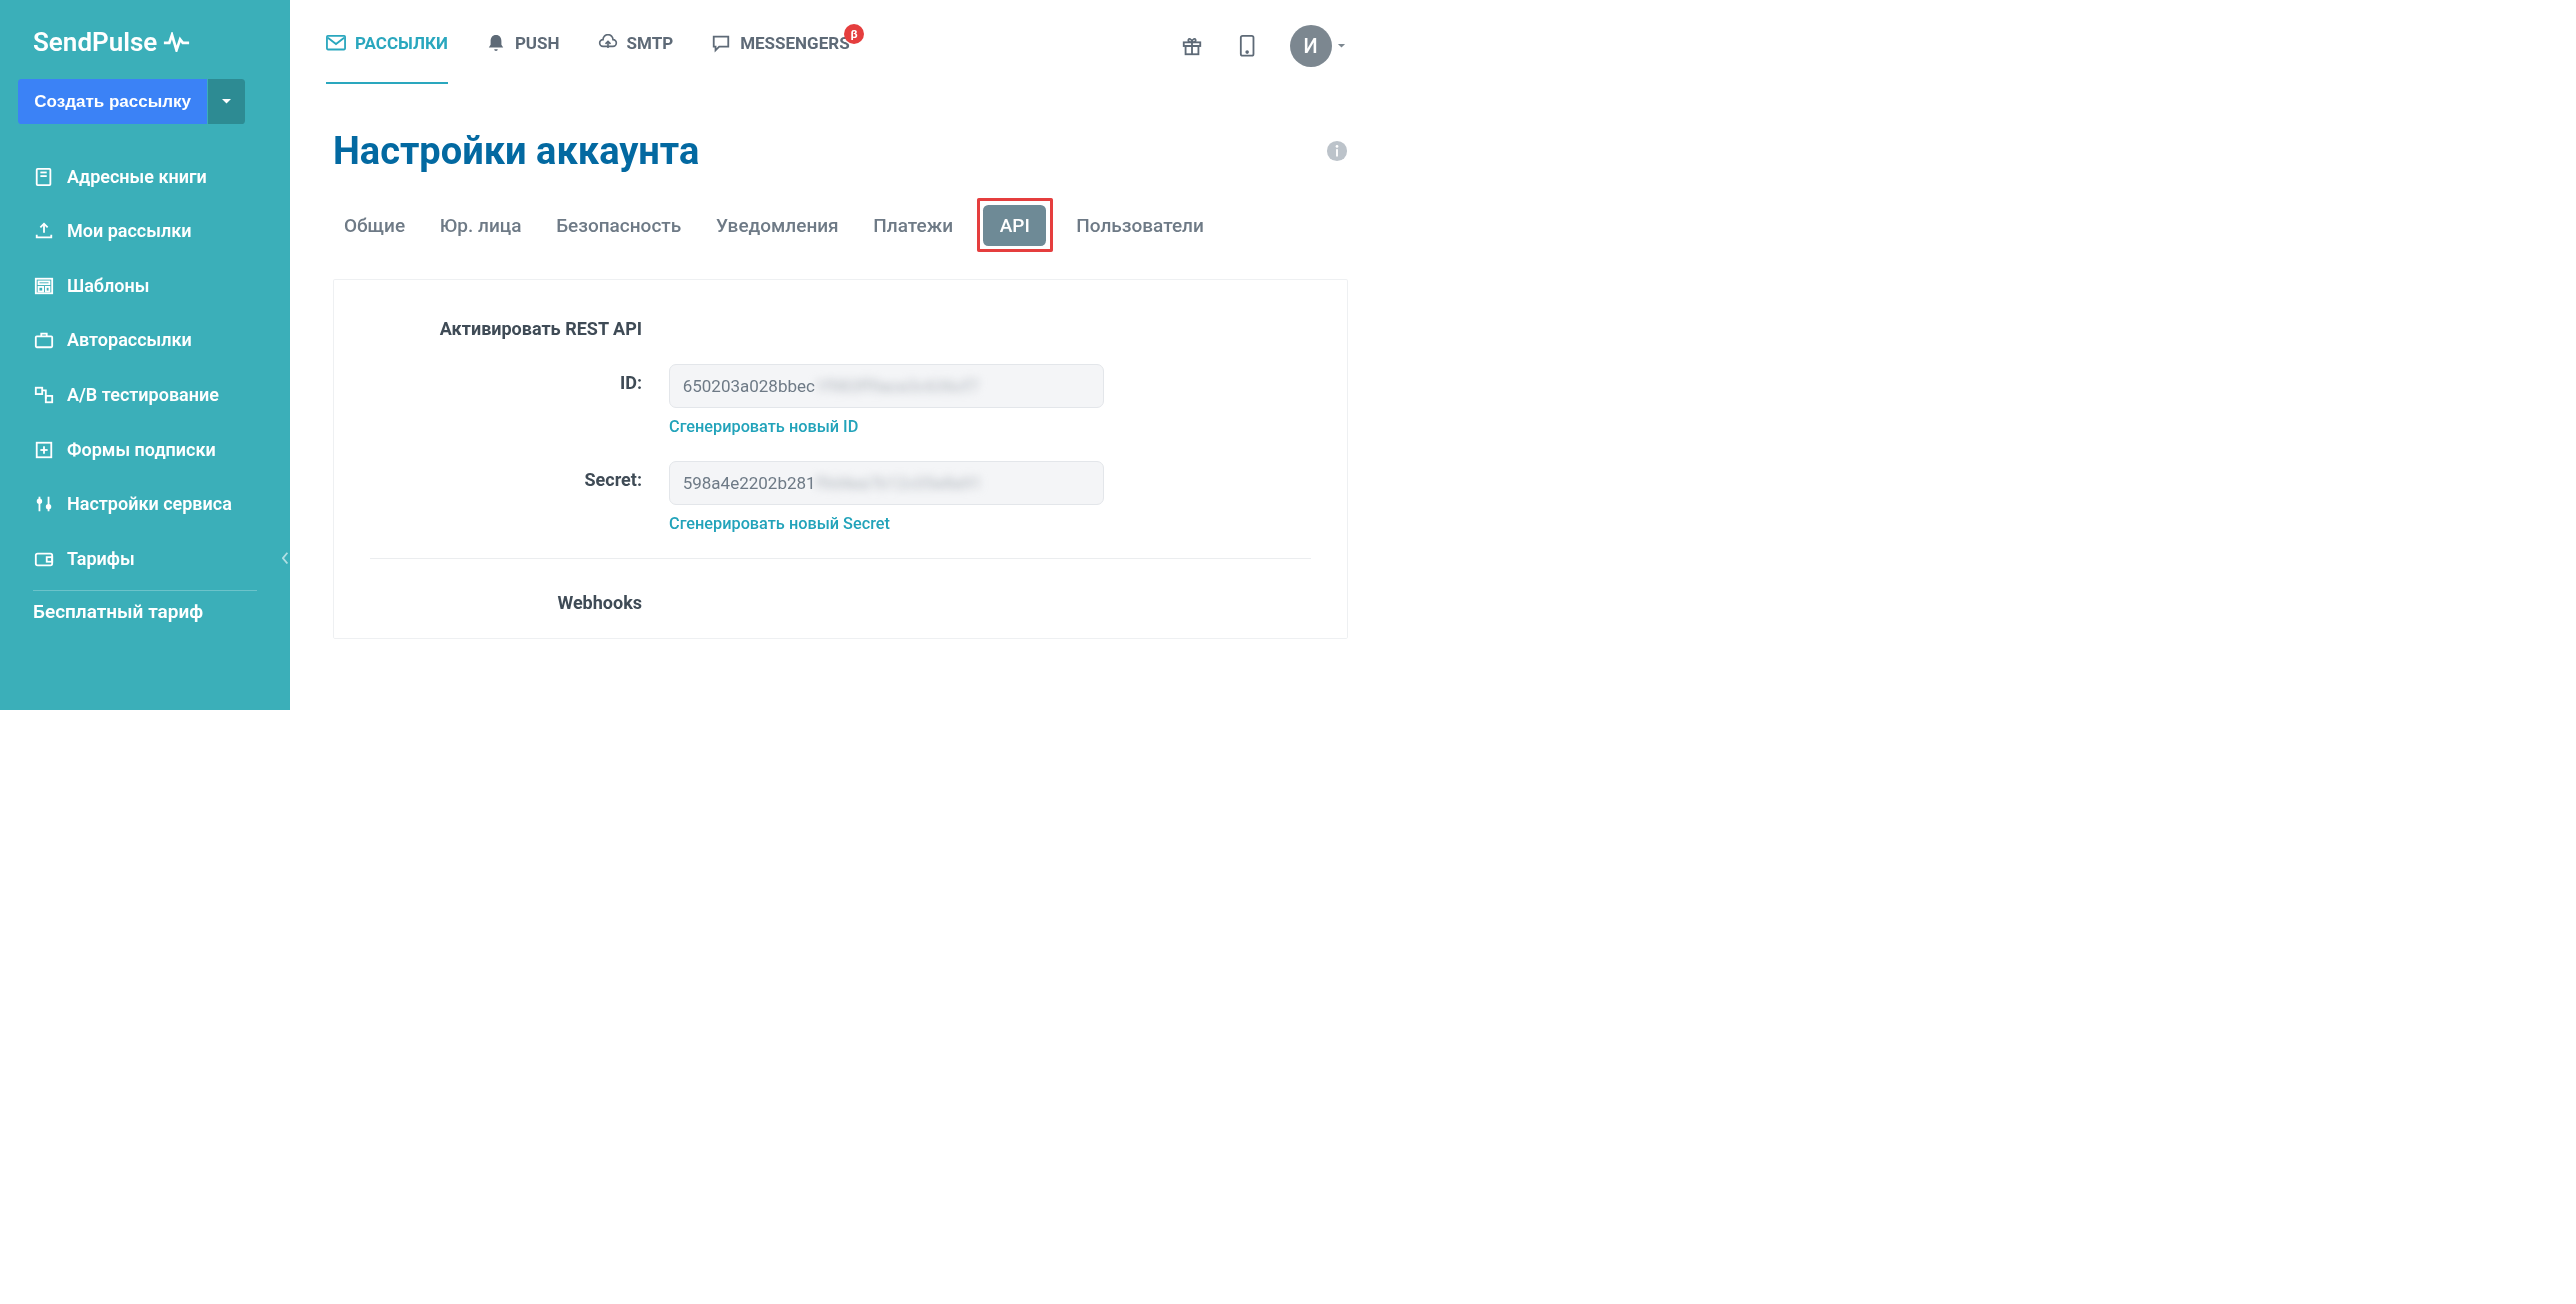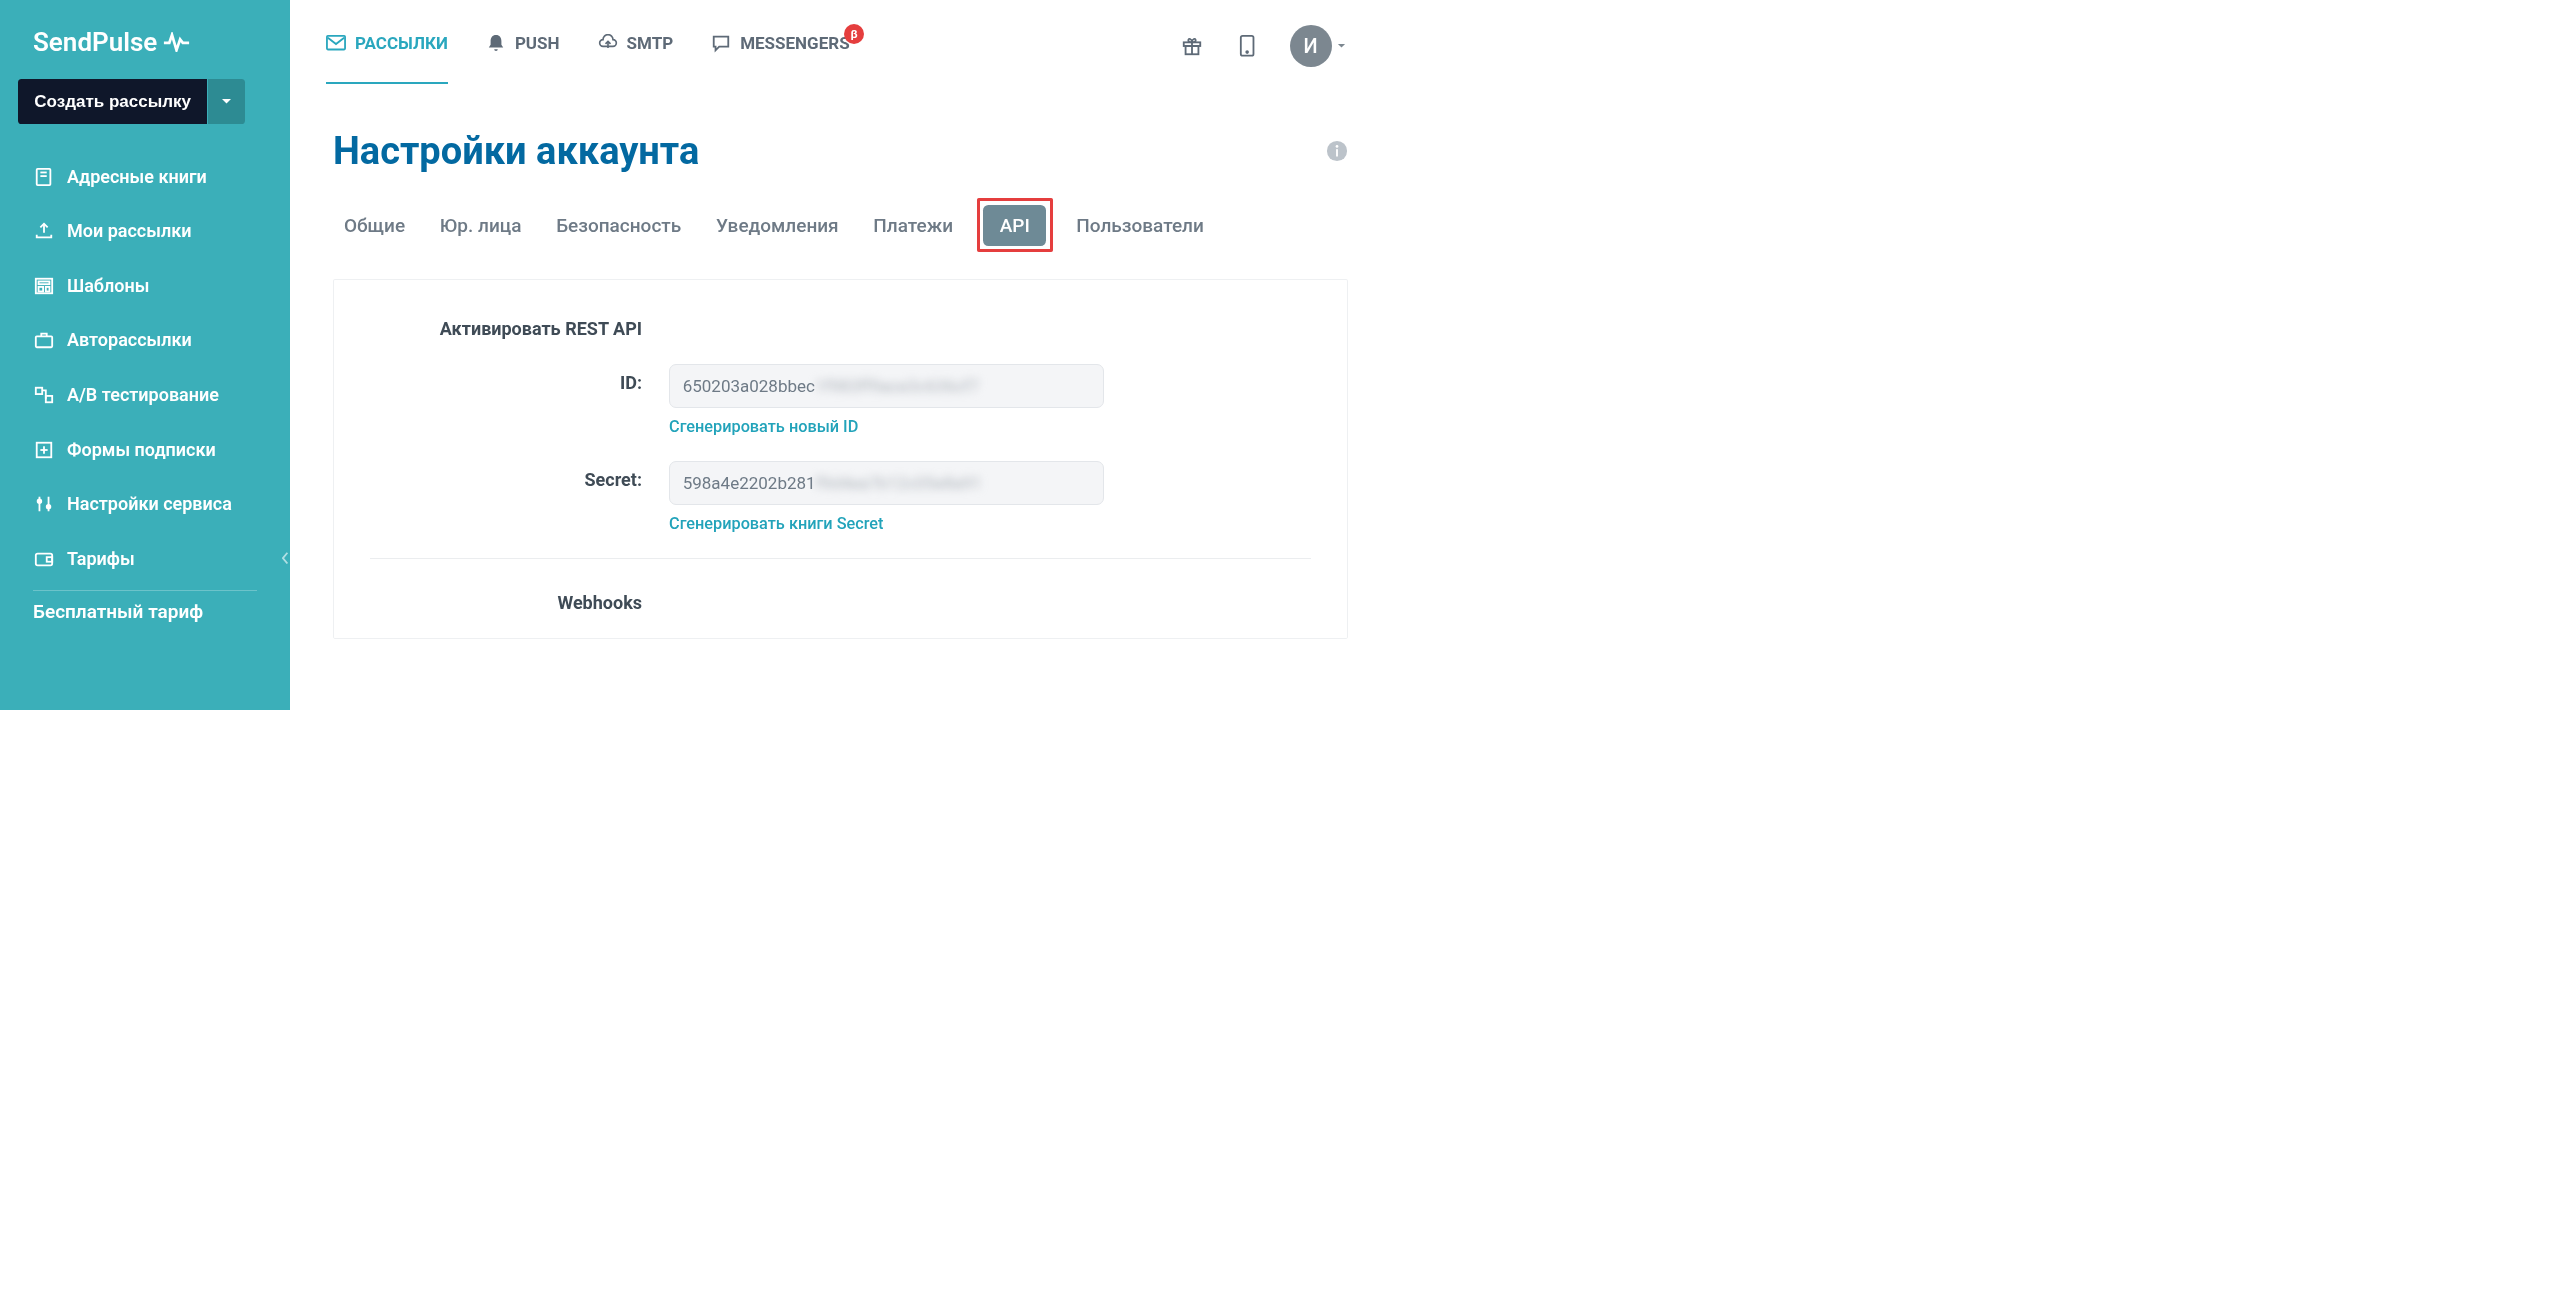--- a/index.html
+++ b/index.html
@@ -7,21 +7,21 @@
 
 .layout { display: flex; height: 100%; }
 
 
 .sidebar { width: 290px; background: #3bafb9; color: #fff; display: flex; flex-direction: column; padding-top: 9px; flex-shrink: 0; }
 .logo { padding: 18px 33px 22px; }
 .logo-text { font-size: 26px; font-weight: 600; color: #fff; display: flex; align-items: center; gap: 5.4px; }
 .logo-pulse { display: inline-block; }
 .create-btn-wrap { padding: 0 18px 25px; }
 .create-btn { display: flex; align-items: stretch; }
-.create-btn-main { background: #0f172a; color: #fff; border: none; padding: 12.7px 16.3px; font-size: 17px; font-weight: 600; border-radius: 3.6px 0 0 3.6px; cursor: pointer; }
+.create-btn-main { background: #3b82f6; color: #fff; border: none; padding: 12.7px 16.3px; font-size: 17px; font-weight: 600; border-radius: 3.6px 0 0 3.6px; cursor: pointer; }
 .create-btn-caret { background: #2d8b93; color: #fff; border: none; border-left: 0.9px solid #3bafb9; padding: 12.7px 12.7px; border-radius: 0 3.6px 3.6px 0; cursor: pointer; display: flex; align-items: center; }
 .nav-item { display: flex; align-items: flex-start; gap: 12px; padding: 16.3px 33px; font-size: 18px; font-weight: 600; color: #fff; cursor: pointer; position: relative; }
 .nav-icon { width: 22px; height: 22px; display: inline-flex; align-items: center; justify-content: center; flex-shrink: 0; }
 .nav-divider { height: 0.9px; background: rgba(255,255,255,0.25); margin: 3.6px 33px; }
 .nav-footer { padding: 5.4px 33px 0; font-size: 19px; font-weight: 600; color: #fff; }
 .sidebar-collapse { position: absolute; right: -0.9px; top: 50%; transform: translateY(-50%); width: 9px; height: 14.5px; color: #fff; opacity: .6; }
 
 
 .main { flex: 1; display: flex; flex-direction: column; min-width: 0; }
 .topbar { display: flex; align-items: center; padding: 25px 45px 0 36px; gap: 38px; border-bottom: 0.9px solid transparent; }
@@ -284,21 +284,21 @@
           <div class="form-field">
             <div class="readonly-input"><span>650203a028bbec</span><span class="blur">1f983ff9ace3c636cf7</span></div>
             <a class="link">Сгенерировать новый ID</a>
           </div>
         </div>
 
         <div class="form-row">
           <div class="form-label">Secret:</div>
           <div class="form-field">
             <div class="readonly-input"><span>598a4e2202b281</span><span class="blur">f9d4ea7b12c05e8a91</span></div>
-            <a class="link">Сгенерировать книги Secret</a>
+            <a class="link">Сгенерировать новый Secret</a>
           </div>
         </div>
 
         <hr class="hr">
 
         <div class="form-row">
           <div class="form-label">Webhooks</div>
         </div>
       </div>
     </div>

